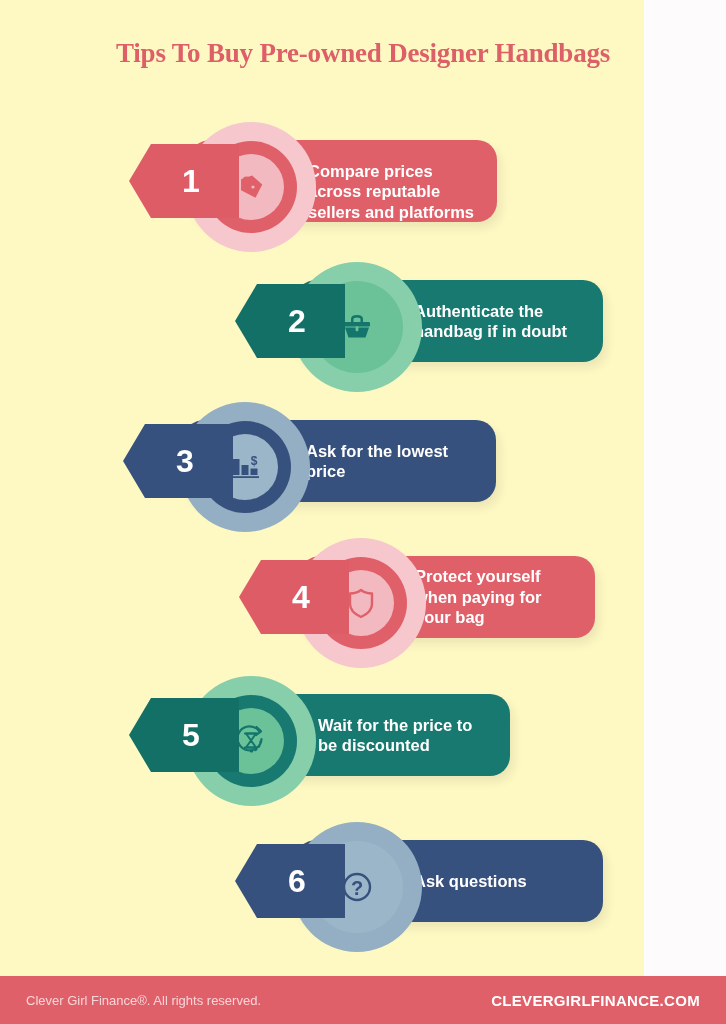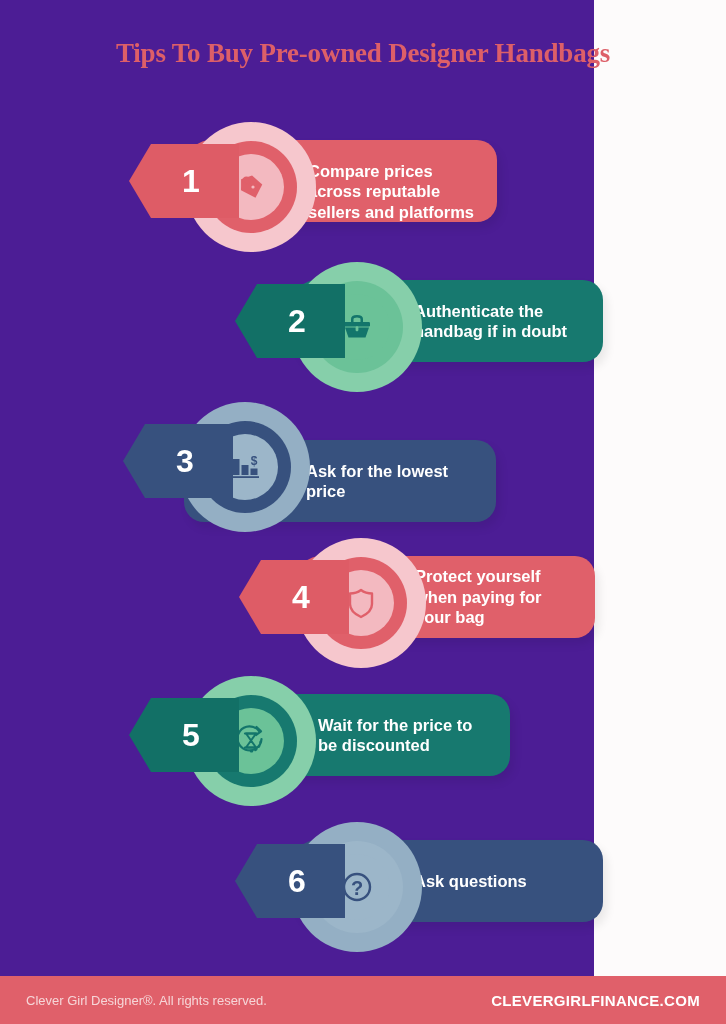--- a/index.html
+++ b/index.html
@@ -9,23 +9,23 @@
   body {
     width: 726px;
     height: 1024px;
     background: #fdfbfb;
     font-family: "Liberation Sans", sans-serif;
     overflow: hidden;
     position: relative;
   }
   #infographic {
     position: relative;
-    width: 594px;
+    width: 644px;
     height: 1024px;
-    background: #4c1d95;
+    background: #fef9c3;
   }
 
   
   .title {
     position: absolute;
     top: 38px;
     left: 0;
     width: 726px;
     text-align: center;
     font-family: "Liberation Serif", serif;
@@ -180,21 +180,21 @@
         <path d="M9 21.4 L33 21.4 L29.5 31.5 L12.5 31.5 Z" fill="#13756b"></path>
         <rect x="19.6" y="20.2" width="2.8" height="5" rx="1.2" fill="#6bc298"></rect>
       </svg>
     </div>
     <div class="hex" style="left:235px; background:#127066;">
       <span class="hex-num">2</span>
     </div>
   </div>
 
   <div class="step" style="top:402px">
-    <div class="bar" style="left:184px; width:312px; background:#37517e; padding-left:122px; box-sizing:border-box;margin-top:20px;">
+    <div class="bar" style="left:184px; width:312px; background:#37517e; padding-left:122px; box-sizing:border-box;">
       <span class="bar-text">Ask for the lowest
 price</span>
     </div>
     <div class="circle-outer" style="left:180px; background:#94afc4;"></div>
     <div class="circle-mid" style="left:199px; background:#37517e;"></div>
     <div class="circle-inner" style="left:212px; background:#9cb6c9;">
       <svg width="42" height="42" viewBox="0 0 42 42">
         <rect x="8.5" y="13" width="7" height="16" fill="#37517e"></rect>
         <rect x="17.5" y="19" width="7" height="10" fill="#37517e"></rect>
         <rect x="26.5" y="22.5" width="7" height="6.5" fill="#37517e"></rect>
@@ -258,17 +258,17 @@
         <circle cx="22" cy="22" r="13" fill="none" stroke="#37517e" stroke-width="2.4"></circle>
         <text x="22" y="29.5" font-family="Liberation Sans, sans-serif" font-size="20" font-weight="bold" fill="#37517e" text-anchor="middle">?</text>
       </svg>
     </div>
     <div class="hex" style="left:235px; background:#37517e;">
       <span class="hex-num">6</span>
     </div>
   </div>
 
   <div class="footer">
-    <span class="footer-left">Clever Girl Designer®. All rights reserved.</span>
+    <span class="footer-left">Clever Girl Finance®. All rights reserved.</span>
     <span class="footer-right">CLEVERGIRLFINANCE.COM</span>
   </div>
 
 </div>
 
 </body></html>

